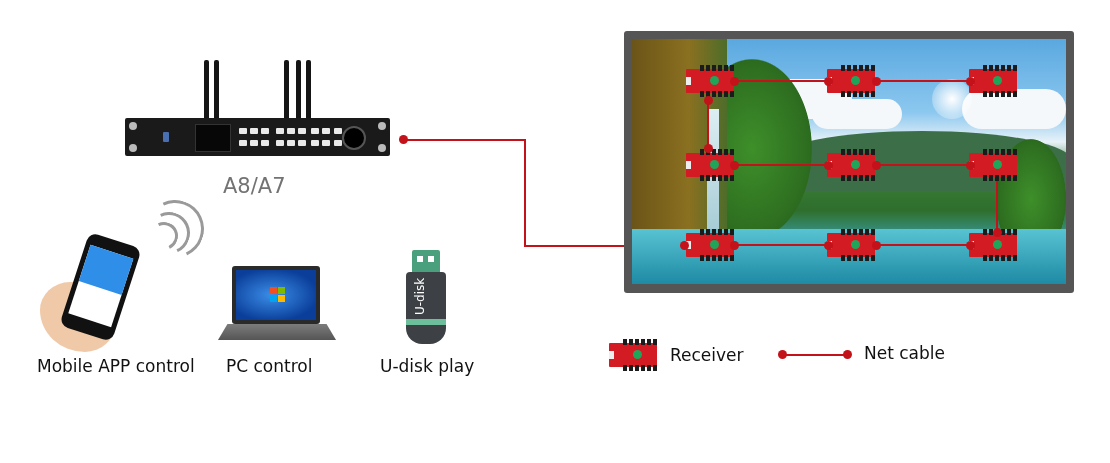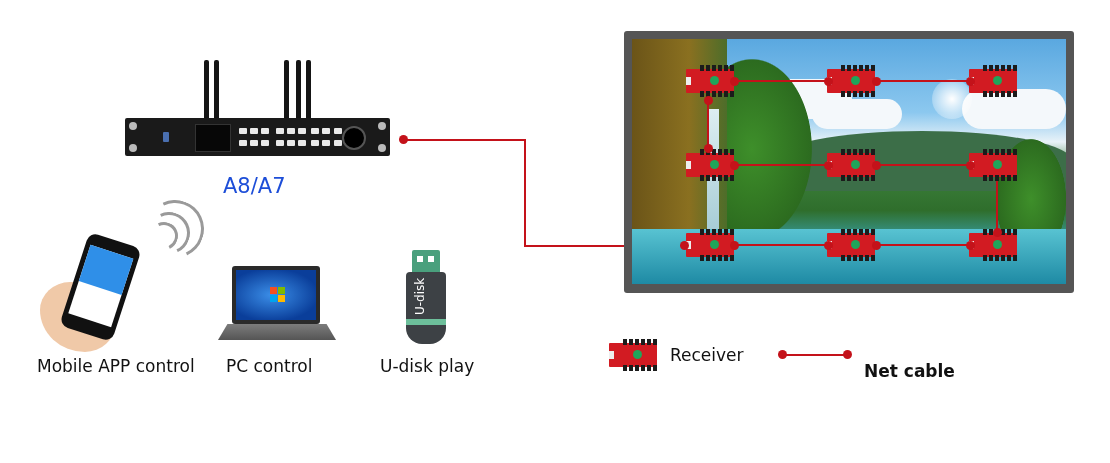--- a/index.html
+++ b/index.html
@@ -1,19 +1,19 @@
 <!DOCTYPE html>
 <html><head>
 <meta charset="utf-8">
 <style>
   html, body { margin:0; padding:0; background:#ffffff; }
   body { width:1110px; height:463px; position:relative; overflow:hidden; font-family:"DejaVu Sans", sans-serif; color:#111; }
   .abs { position:absolute; }
   .label { font-size:17px; color:#111; white-space:nowrap; }
-  .model-label { font-size:21px; color:#1d4ed8;text-align:right; }
+  .model-label { font-size:21px; color:#737373;text-align:right; }
   
   .controller { left:125px; top:118px; width:265px; height:38px; background:#1a1a1a; border-radius:2px; }
   .ear { position:absolute; top:4px; width:8px; height:8px; border-radius:50%; background:#bbb; }
   .antenna { position:absolute; width:5px; background:#151515; border-radius:2px 2px 0 0; }
   .ctrl-screen { position:absolute; left:70px; top:6px; width:34px; height:26px; background:#070707; border:1px solid #333; }
   .btn { position:absolute; width:8px; height:6px; background:#e9e9e9; border-radius:1px; }
   .knob { position:absolute; left:217px; top:8px; width:20px; height:20px; border-radius:50%; background:#000; border:2px solid #555; }
   
   .screen-frame { left:624px; top:31px; width:450px; height:262px; background:#555; border-radius:3px; }
   .screen-img { position:absolute; left:8px; top:8px; width:434px; height:245px; overflow:hidden;
@@ -245,13 +245,13 @@
     <div class="board"></div>
     <div class="pins-top"></div>
     <div class="pins-bot"></div>
     <div class="chip"></div>
     <div class="port"></div>
   </div>
 <div class="abs label" style="left:670px;top:345px;">Receiver</div>
 <div class="dot" style="left:778px;top:350px;"></div>
 <div class="legend-line"></div>
 <div class="dot" style="left:843px;top:350px;"></div>
-<div class="abs label" style="left:864px;top:361px;font-weight:bold;">Net cable</div>
+<div class="abs label" style="left:864px;top:343px;">Net cable</div>
 
 </body></html>

